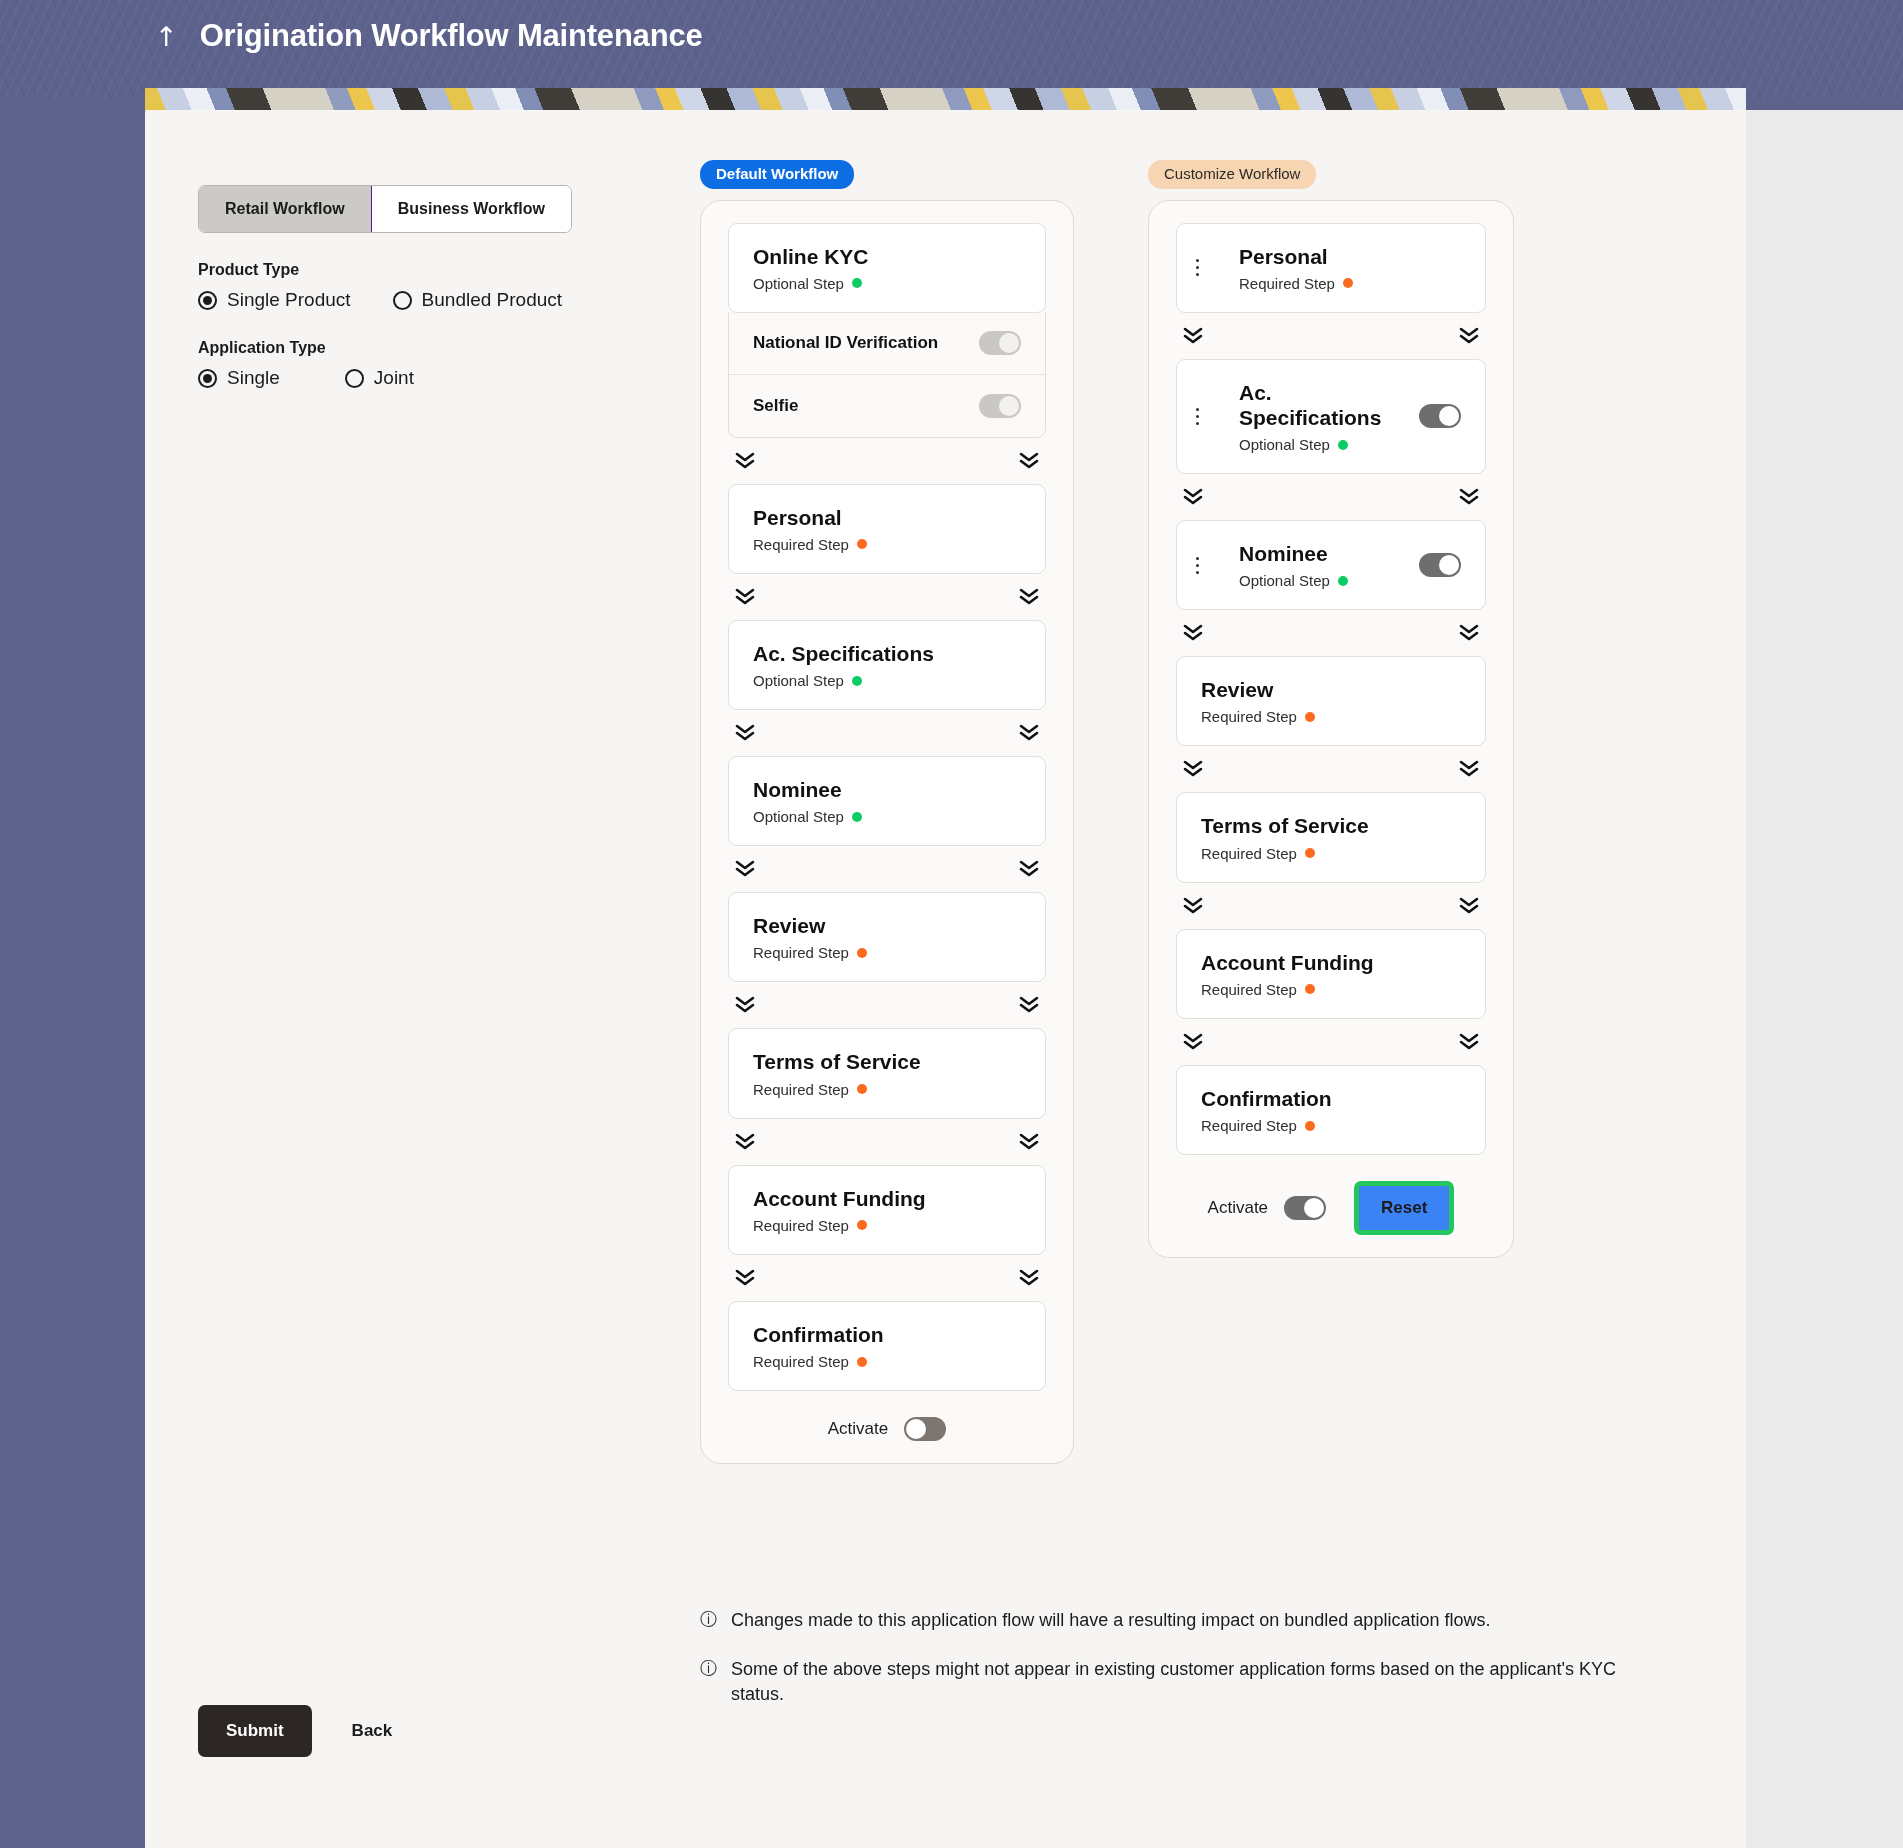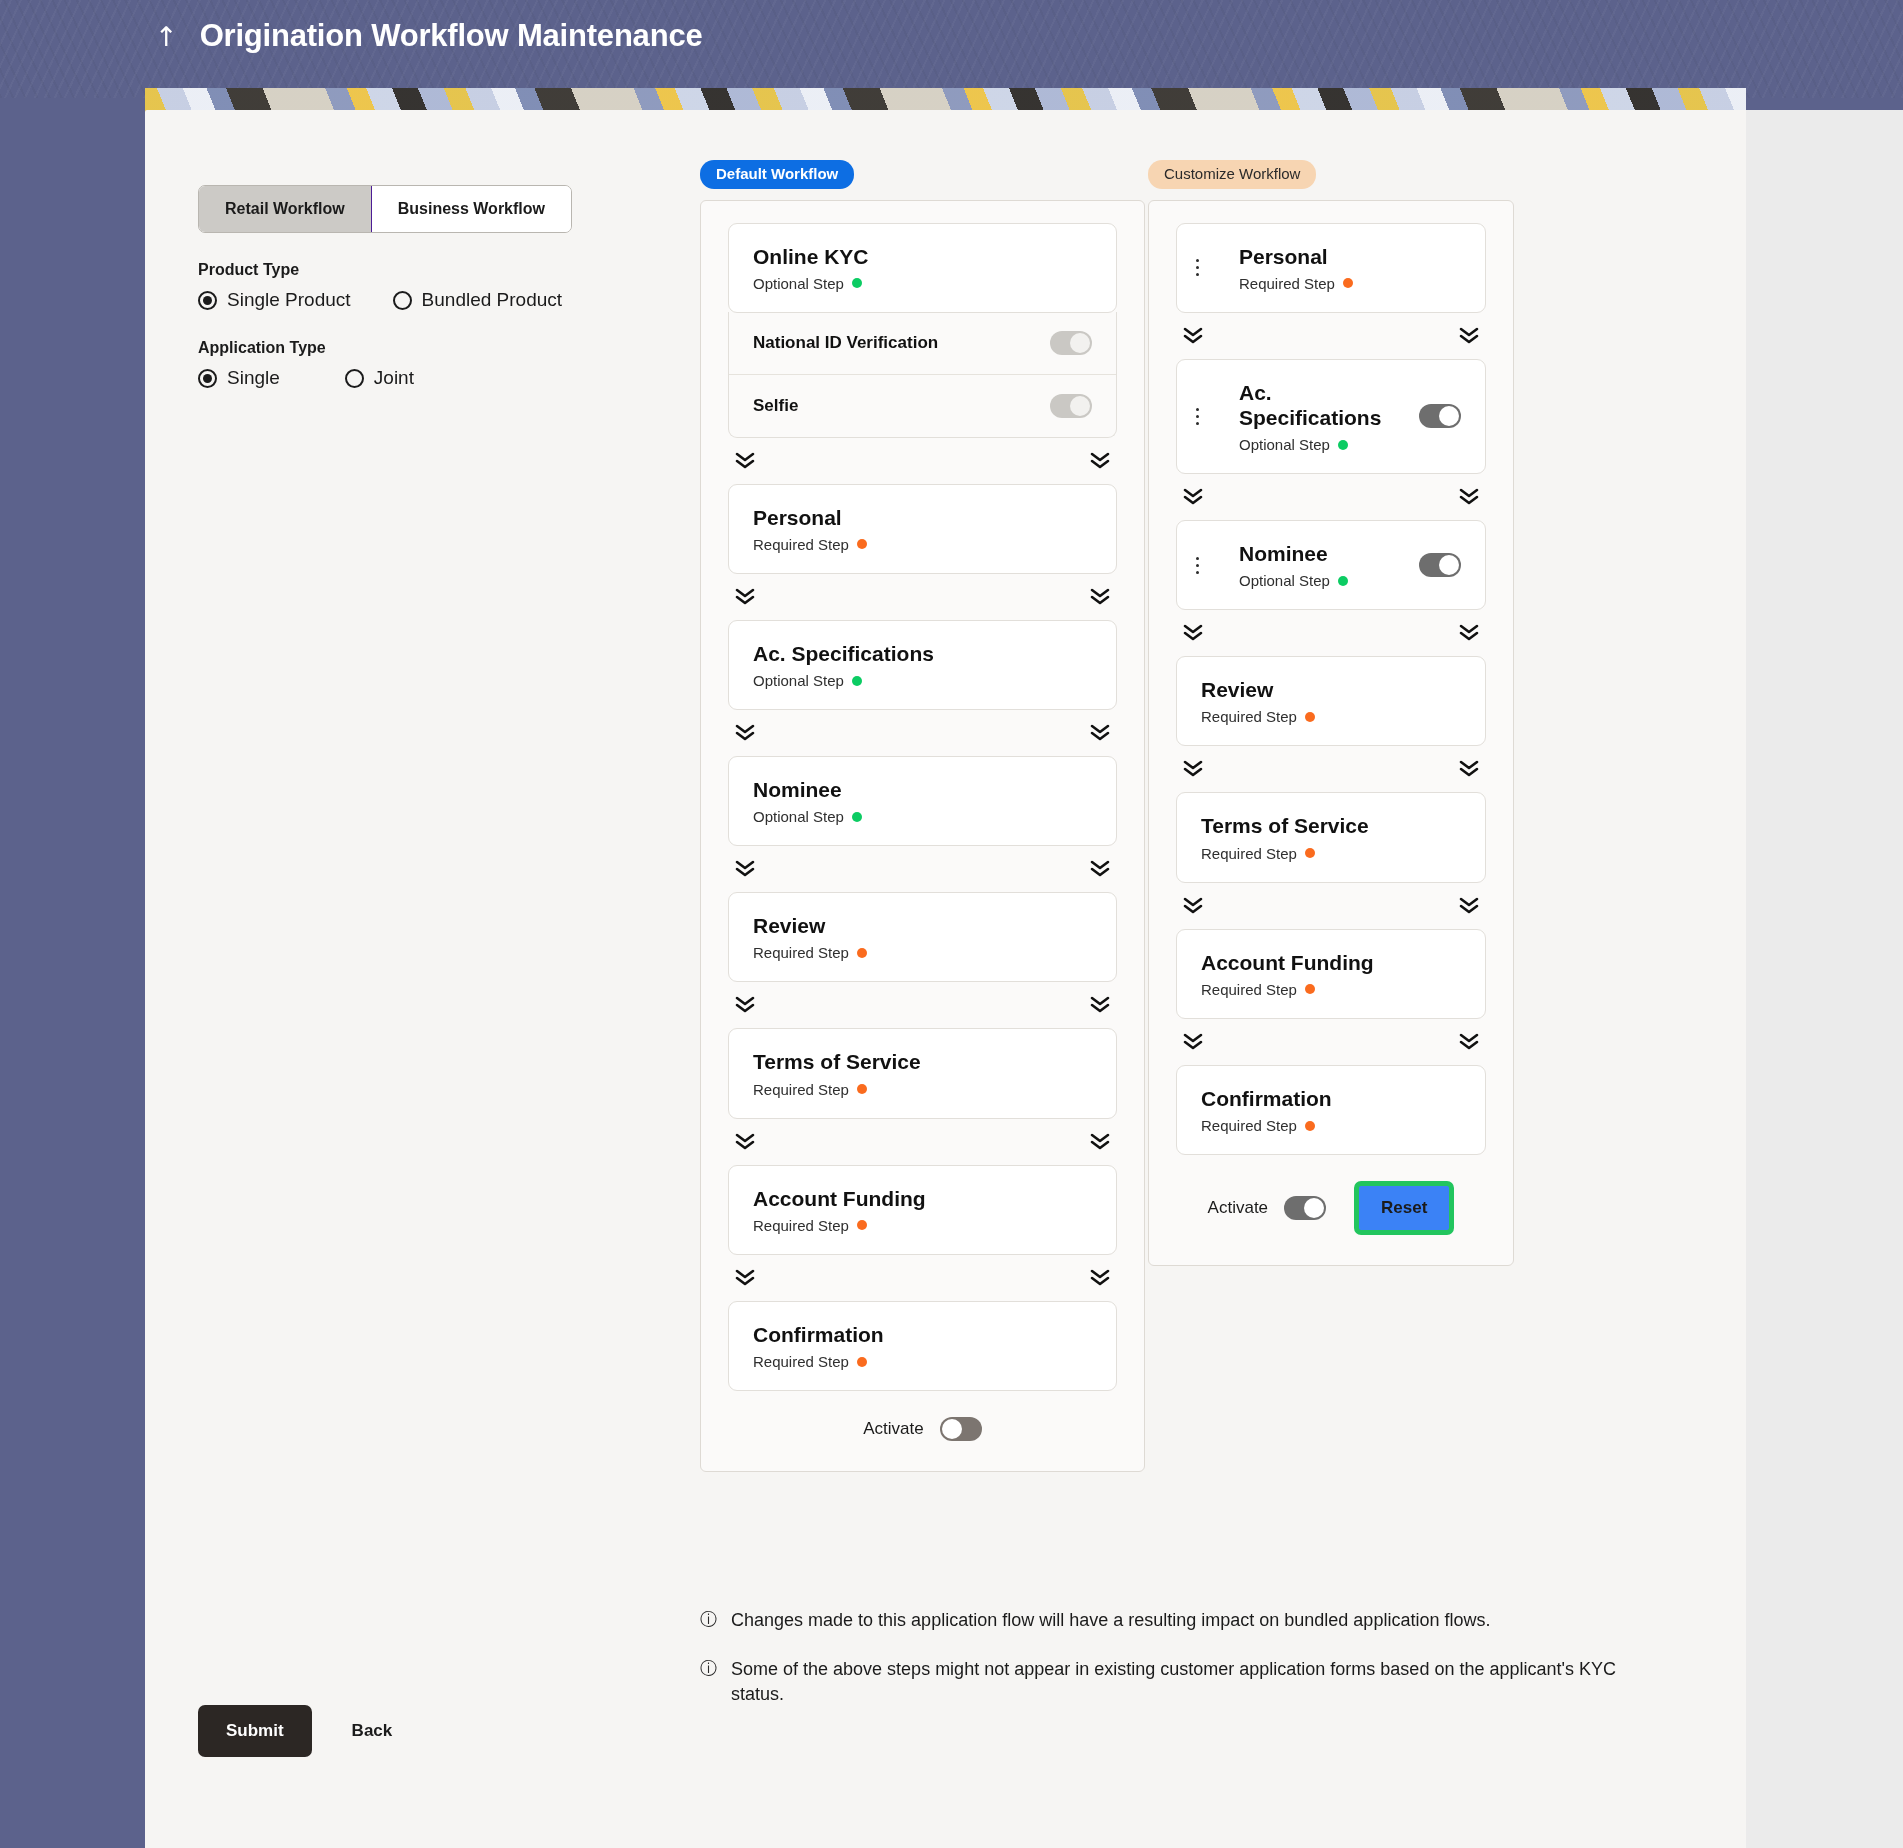--- a/index.html
+++ b/index.html
@@ -172,40 +172,40 @@
     position: absolute;
     right: 22px; top: 26px;
     width: 0; height: 0;
     border-left: 8px solid transparent;
     border-right: 8px solid transparent;
     border-top: 9px solid #1b1b1b;
   }
 
   
   .wf-col { position: absolute; }
-  .wf-col.default-col { left: 700px; top: 160px; width: 445px; }
+  .wf-col.default-col { left: 700px; top: 160px; width: 374px; }
   .wf-col.custom-col  { left: 1148px; top: 160px; width: 366px; }
 
   .wf-badge {
     display: inline-block;
     padding: 6px 16px;
     border-radius: 14px;
     font-size: 15px;
     font-weight: bold;
     line-height: 1.1;
   }
   .wf-badge.blue { background: #0d6ee3; color: #ffffff; }
   .wf-badge.peach { background: #f7d5b2; color: #2a2a2a; font-weight: normal; }
 
   .wf-panel {
     margin-top: 11px;
     border: 1px solid #dedad4;
-    border-radius: 6px;
+    border-radius: 21px;
     background: #fbfaf9;
-    padding: 22px 27px 30px 27px;
+    padding: 22px 27px 22px 27px;
   }
 
   .step-card {
     border: 1px solid #e2dfda;
     border-radius: 9px;
     background: #ffffff;
     padding: 20px 24px 20px 0;
     display: flex;
     align-items: center;
     min-height: 88px;

